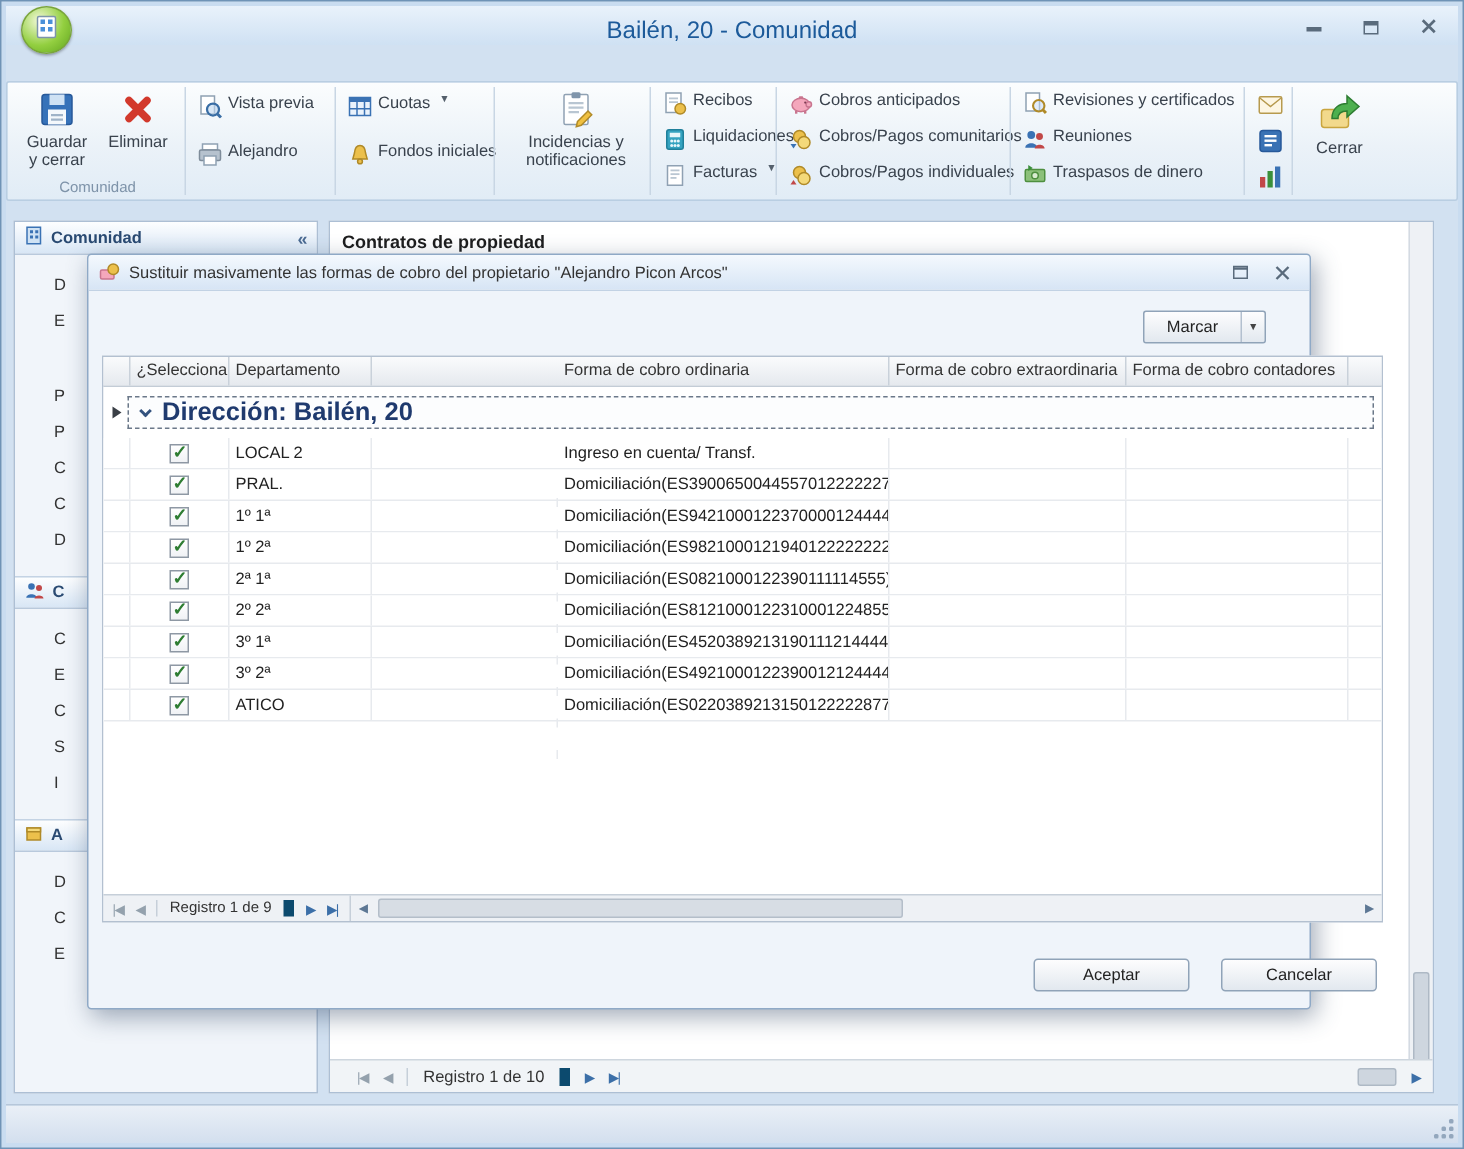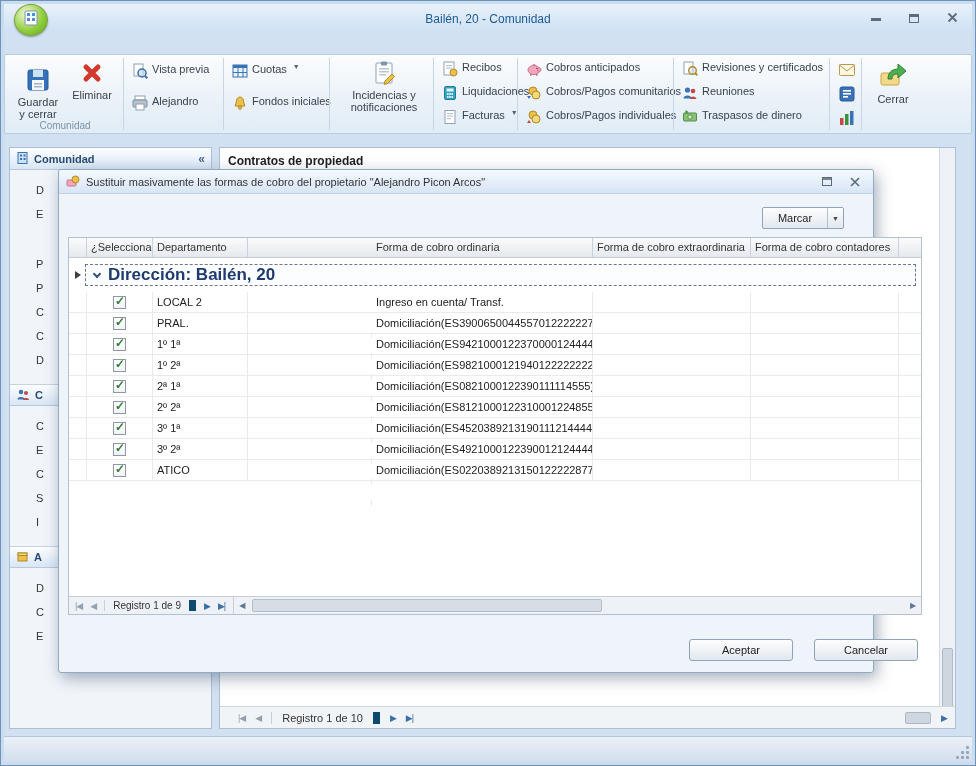--- a/index.html
+++ b/index.html
@@ -3,21 +3,21 @@
 <meta charset="utf-8">
 <style>
   html,body{margin:0;padding:0;background:#9db8d2;}
   *{box-sizing:border-box;}
   .screen{position:relative;width:976px;height:766px;font-family:"Liberation Sans",sans-serif;
     background:#d2e1f1;border:1px solid #6f93b6;overflow:hidden;
     box-shadow:inset 0 0 0 3px #c9dcf0;}
   
   .titlebar{position:absolute;left:3px;top:3px;right:3px;height:26px;
     background:linear-gradient(#e9f2fb,#cfe1f3);}
-  .title{position:absolute;left:0;right:0;top:8px;text-align:center;font-size:12px;color:#1c5a9a;}
+  .title{position:absolute;left:0;right:0;top:8px;text-align:center;font-size:16px;color:#1c5a9a;}
   .app-btn{position:absolute;left:13px;top:3px;width:34px;height:32px;border-radius:50%;
     background:radial-gradient(circle at 35% 30%,#f2f9d8,#93cf40 55%,#5fa41d);
     border:1px solid #79a43b;box-shadow:0 1px 2px rgba(0,0,0,.35);
     display:flex;align-items:center;justify-content:center;z-index:5;}
   .win-controls{position:absolute;right:12px;top:7px;display:flex;gap:16px;}
   .win-btn{width:22px;height:15px;display:flex;align-items:flex-end;justify-content:center;cursor:default;}
   .glyph-min{width:10px;height:3px;background:#5a6b7c;margin-bottom:2px;}
   .glyph-max{width:10px;height:9px;border:1px solid #5a6b7c;border-top:3px solid #5a6b7c;}
   
   .tabrow{position:absolute;left:3px;top:29px;right:3px;height:24px;
@@ -141,21 +141,21 @@
       </div>
     <div class="win-btn">
       <svg width="11" height="11">
           <path d="M1.5 1.5 L9.5 9.5 M9.5 1.5 L1.5 9.5" stroke="#5a6b7c" stroke-width="1.8"></path>
         </svg>
     </div>
   </div>
 
 
   <div class="ribbon">
-    <div class="rbig" style="left:8px;width:50px;justify-content:flex-end;">
+    <div class="rbig" style="left:8px;width:50px;">
       <span class="ric">
         <svg width="26" height="26">
             <rect x="3" y="3" width="20" height="20" rx="2" fill="#3672b9" stroke="#27599a"></rect>
             <rect x="8" y="3" width="10" height="7" fill="#cfe2f4"></rect>
             <rect x="7" y="13" width="12" height="10" fill="#f4f8fc"></rect>
             <rect x="9" y="16" width="8" height="1.5" fill="#9fb3c8"></rect>
             <rect x="9" y="19" width="8" height="1.5" fill="#9fb3c8"></rect>
           </svg>
       </span>
       <span>Guardar

